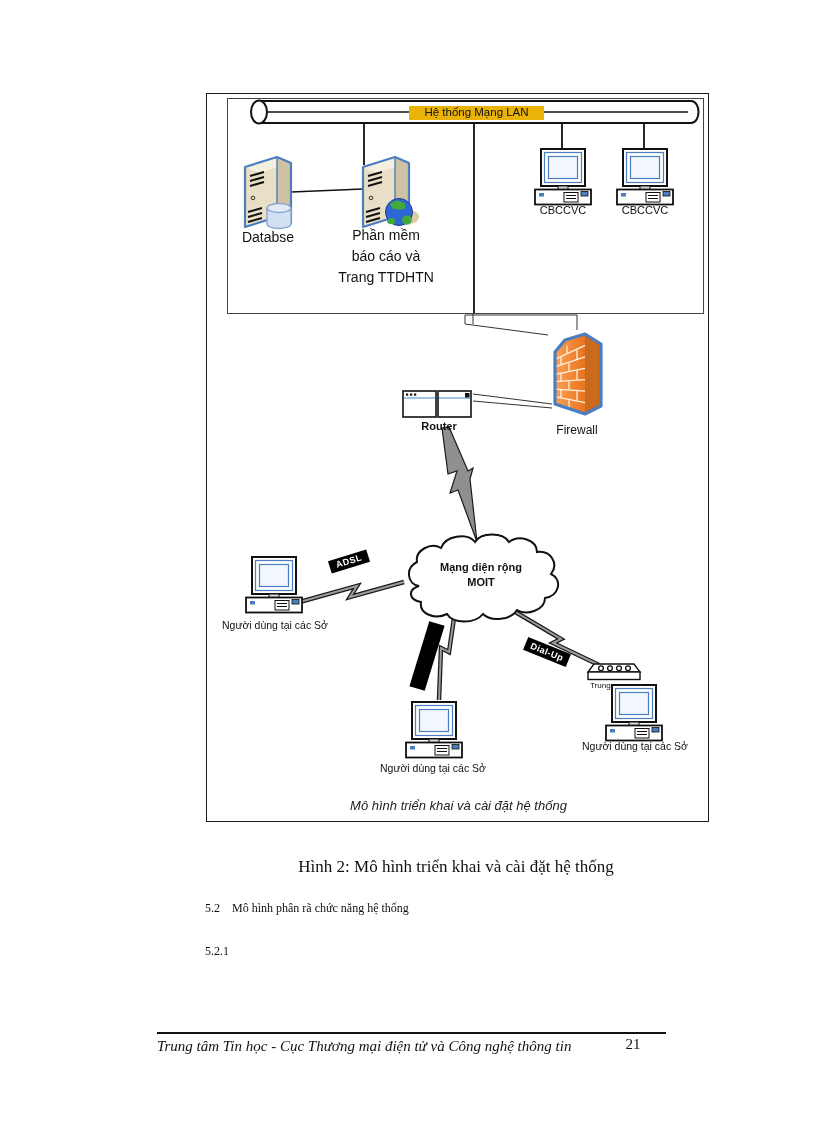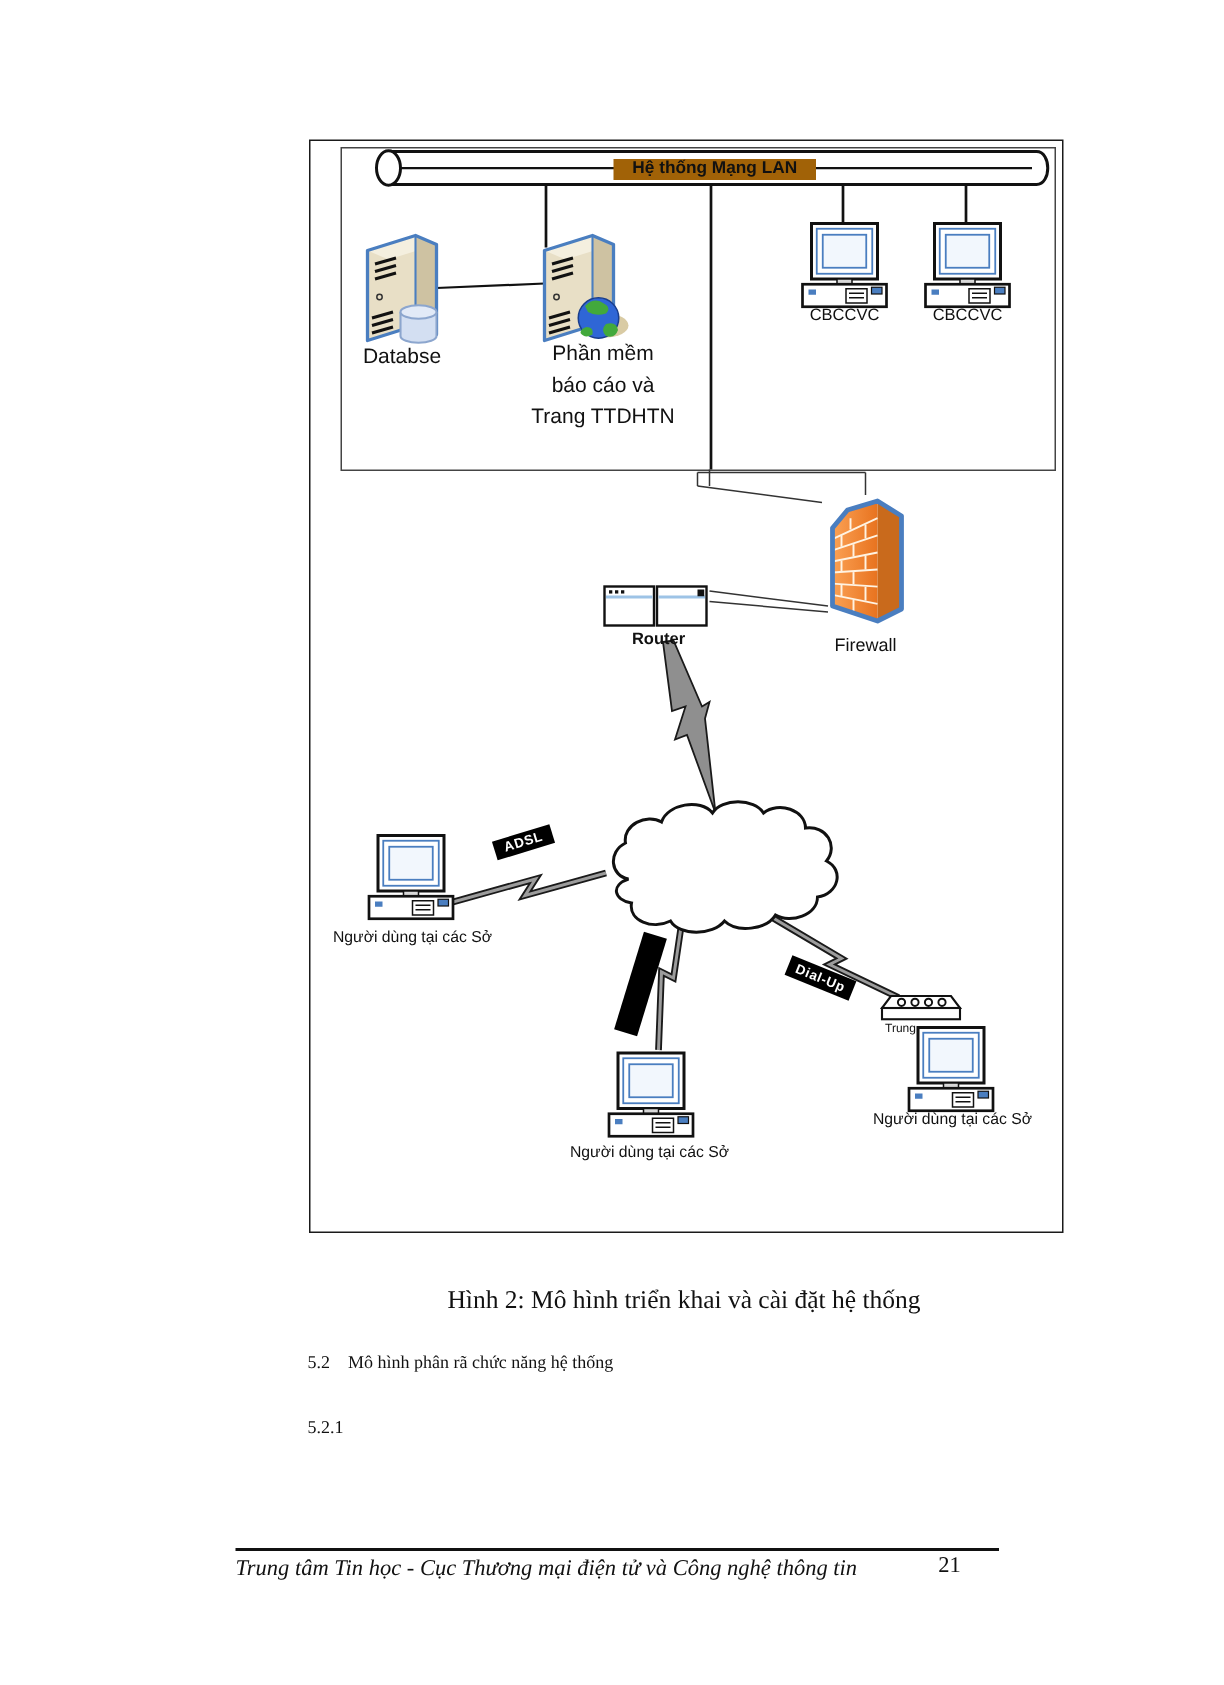--- a/index.html
+++ b/index.html
@@ -7,23 +7,23 @@
   body { width:816px; height:1123px; position:relative; font-family:"Liberation Sans", sans-serif; }
   .page { position:absolute; inset:0; background:#ffffff; overflow:hidden; }
 
   
   .diagram { position:absolute; left:206px; top:93px; width:503px; height:729px;
              border:1.5px solid #1a1a1a; }
   .diagram svg { position:absolute; left:0; top:0; }
 
   
   .lbl { position:absolute; color:#111; text-align:center; line-height:1.18; white-space:nowrap; }
-  .lan-lbl       { left:202px; top:12px;  width:135px; font-size:11.5px; font-weight:bold; background:#a16207; }
+  .lan-lbl       { left:202px; top:12px;  width:135px; font-size:11.5px; font-weight:normal; background:#eab308; }
   .db-lbl        { left:11px;  top:135px; width:100px; font-size:14px; }
-  .app-lbl       { left:132px; top:131px; width:126px; font-size:14px; line-height:21px; white-space:normal; }
+  .app-lbl       { left:116px; top:131px; width:126px; font-size:14px; line-height:21px; white-space:normal; }
   .cbccvc1-lbl   { left:326px; top:110px; width:60px;  font-size:11px; }
   .cbccvc2-lbl   { left:408px; top:110px; width:60px;  font-size:11px; }
   .router-lbl    { left:202px; top:326px; width:60px;  font-size:11px; font-weight:bold; }
   .firewall-lbl  { left:337px; top:329px; width:66px;  font-size:12px; }
   .cloud-lbl     { left:199px; top:466px; width:150px; font-size:11px; font-weight:bold; line-height:15px; white-space:normal; }
   .userL-lbl     { left:12px;  top:525px; width:112px; font-size:10.5px; }
   .userM-lbl     { left:170px; top:668px; width:112px; font-size:10.5px; }
   .userR-lbl     { left:372px; top:646px; width:112px; font-size:10.5px; }
   .modem-lbl     { left:383px; top:587px; width:24px;  font-size:8px; text-align:left; overflow:hidden; }
   .diag-caption  { left:100px; top:704px; width:303px; font-size:13px; font-style:italic; color:#222; }
@@ -213,29 +213,34 @@
     <div class="lbl db-lbl">Databse</div>
     <div class="lbl app-lbl">
       <div>Phần mềm</div>
       <div>báo cáo và</div>
       <div>Trang TTDHTN</div>
     </div>
     <div class="lbl cbccvc1-lbl">CBCCVC</div>
     <div class="lbl cbccvc2-lbl">CBCCVC</div>
     <div class="lbl router-lbl">Router</div>
     <div class="lbl firewall-lbl">Firewall</div>
+    <div class="lbl cloud-lbl">
+      <div>Mạng diện rộng</div>
+      <div>MOIT</div>
+    </div>
     <div class="lbl modem-lbl">Trung</div>
     <div class="lbl userL-lbl">Người dùng tại các Sở</div>
     <div class="lbl userM-lbl">Người dùng tại các Sở</div>
     <div class="lbl userR-lbl">Người dùng tại các Sở</div>
 
     <div class="banner banner-adsl">ADSL</div>
     <div class="banner banner-dialup">Dial-Up</div>
     <div class="banner banner-black"></div>
 
+    <div class="lbl diag-caption">Mô hình triển khai và cài đặt hệ thống</div>
   </div>
 
   <div class="figure-caption serif">Hình 2: Mô hình triển khai và cài đặt hệ thống</div>
 
   <div class="heading h52 serif">
     <span class="num">5.2</span>
     <span>Mô hình phân rã chức năng hệ thống</span>
   </div>
   <div class="heading h521 serif">
     <span class="num">5.2.1</span>

